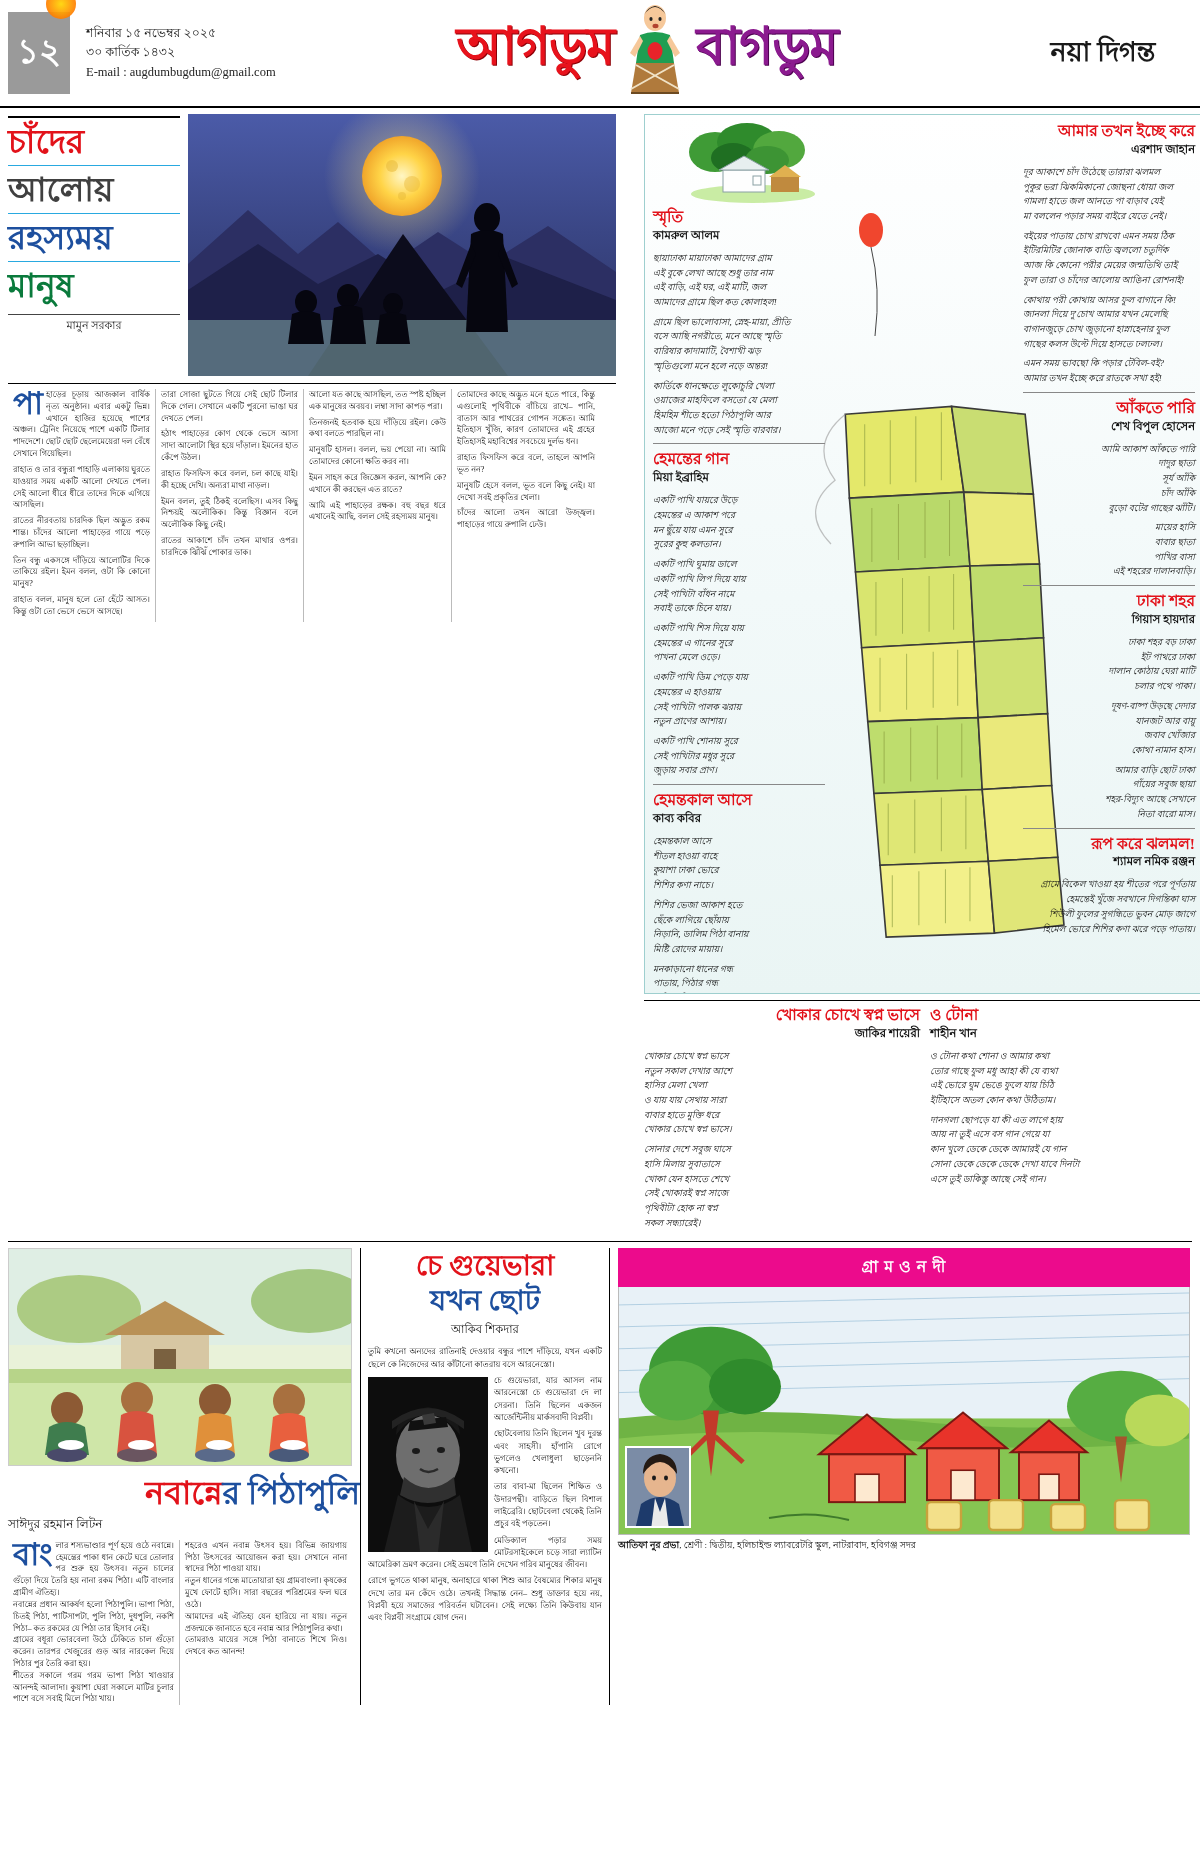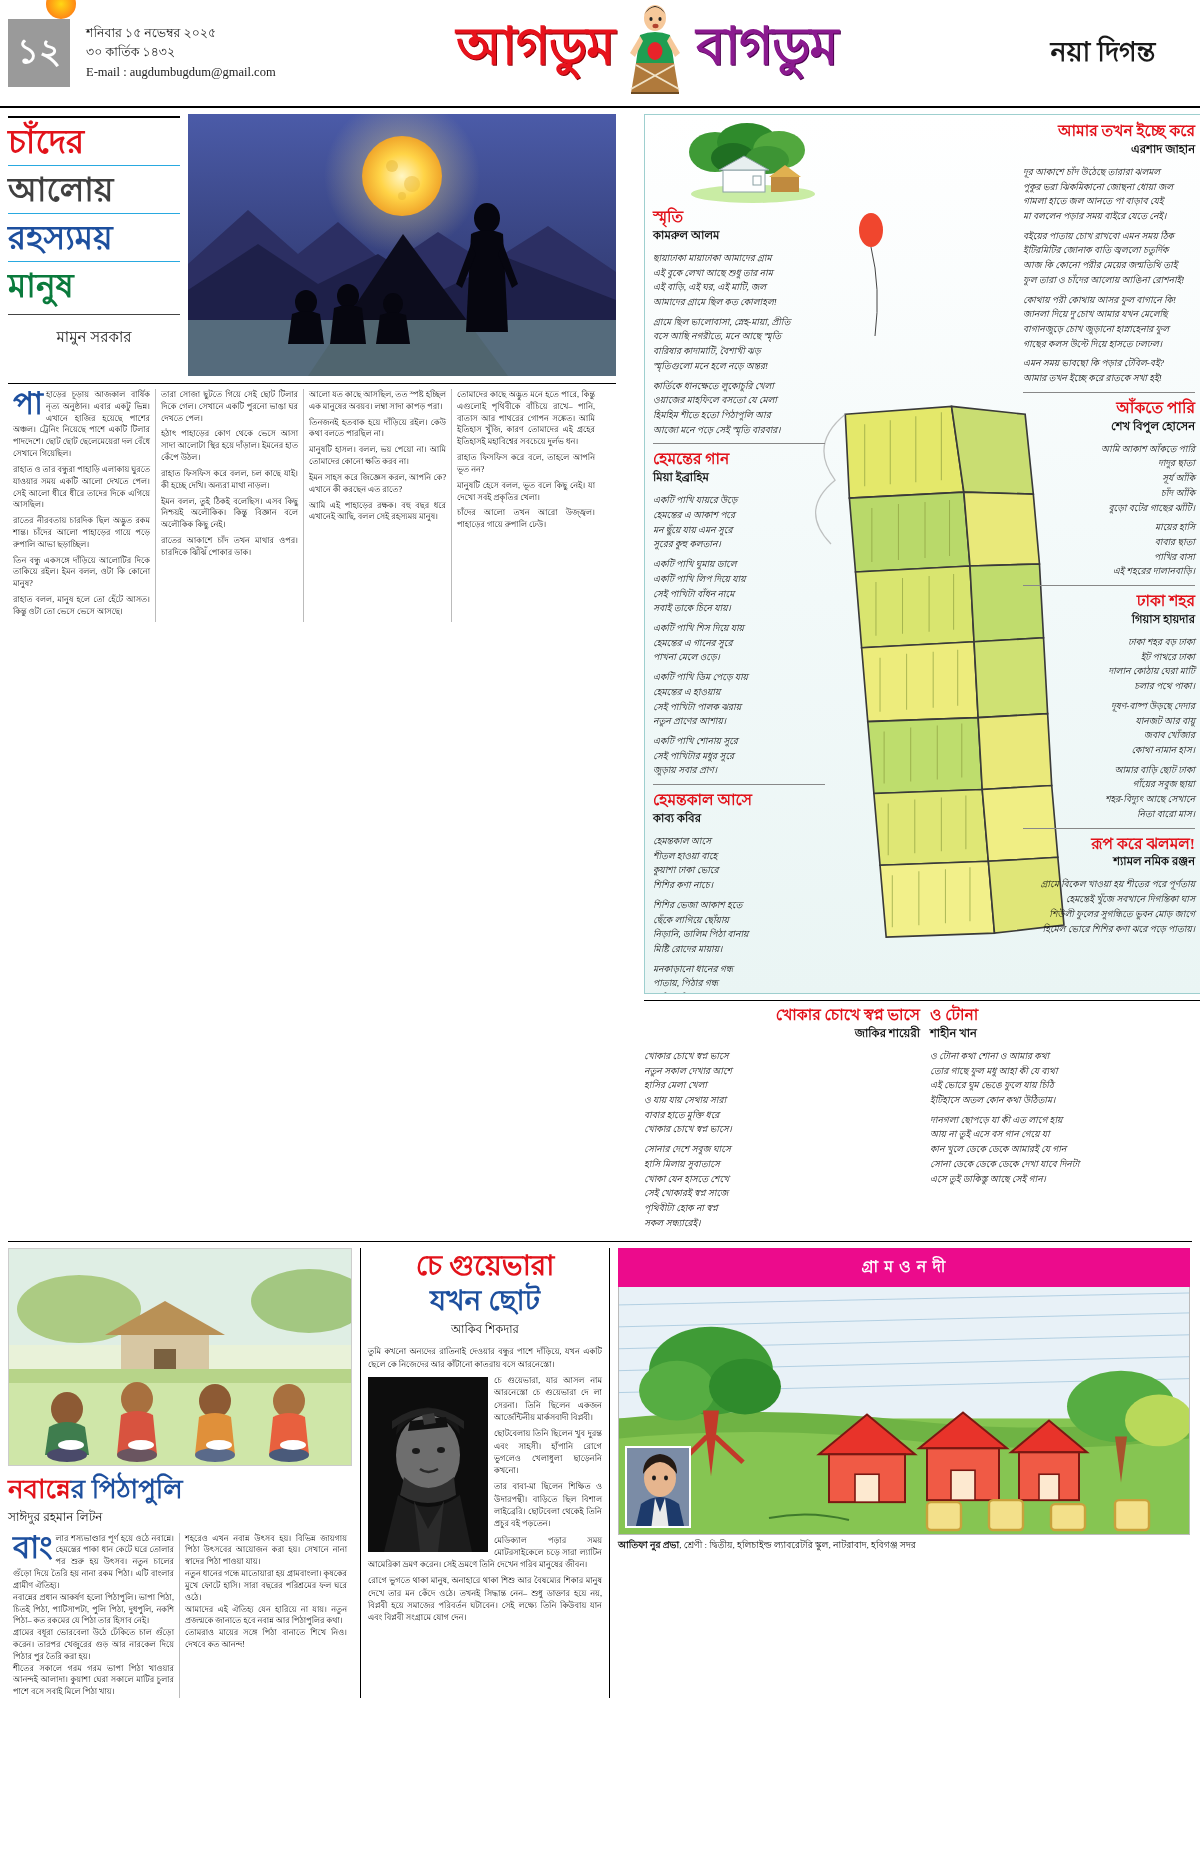--- a/index.html
+++ b/index.html
@@ -14,21 +14,21 @@
 
   
   .masthead {
     position:relative;
     height:108px;
     display:flex;
     align-items:center;
     border-bottom:2px solid #000;
   }
   .page-num-box {
-    width:62px; height:68px;
+    width:62px; height:82px;
     background:#9a9a9a;
     color:#fff;
     display:flex; align-items:center; justify-content:center;
     font-size:34px; font-weight:bold;
     margin-left:8px;
     font-family:"Liberation Sans", sans-serif;
   }
   .date-block {
     margin-left:16px;
     font-size:12.5px;
@@ -85,22 +85,22 @@
   .hl-line {
     font-size:33px; font-weight:bold; line-height:1.24;
     padding-bottom:2px; border-bottom:1.6px solid #29a9e0;
     margin-bottom:4px;
   }
   .hl-1 { color:#e2121a; }
   .hl-2 { color:#404040; }
   .hl-3 { color:#1d4f9e; }
   .hl-4 { color:#0a7a3c; border-bottom:none; }
   .byline {
-    font-size:15px; color:#222; margin-top:5px;
-    border-top:1px solid #444; padding-top:10px; text-align:center;
+    font-size:11px; color:#222; margin-top:5px;
+    border-top:1px solid #444; padding-top:2px; text-align:center;
   }
   .moon-img { width:428px; height:262px; position:relative; overflow:hidden; }
 
   
   .story-cols {
     display:flex; gap:0; margin-top:7px;
     border-top:1.5px solid #000; padding-top:5px;
   }
   .scol {
     width:148px; padding:0 5px;
@@ -148,21 +148,21 @@
   .fields-art { position:absolute; left:0; top:0; width:100%; height:100%; pointer-events:none; }
 
   
   .bottom-zone { display:flex; margin-top:6px; border-top:1.5px solid #000; padding-top:6px; }
   .bz-left { width:352px; }
   .bz-mid { width:250px; padding:0 7px; border-left:1px solid #000; border-right:1px solid #000; }
   .bz-right { width:580px; padding-left:8px; }
 
   .pitha-img { width:344px; height:218px; border:1px solid #ccc; overflow:hidden; position:relative; }
   .pitha-title {
-    font-size:26px; font-weight:bold; color:#1d4f9e; text-align:left;
+    font-size:32px; font-weight:bold; color:#1d4f9e; text-align:right;
     margin-top:8px; line-height:1.2;
   }
   .pitha-title .red { color:#e2121a; }
   .pitha-author { font-size:12px; text-align:left; margin:2px 0 5px 0; }
   .pitha-cols { display:flex; gap:0; }
   .pitha-col {
     width:172px; padding:0 5px; font-size:8.1px; line-height:1.46;
     text-align:justify; border-right:1px solid #bbb;
   }
   .pitha-col:last-child { border-right:none; }

